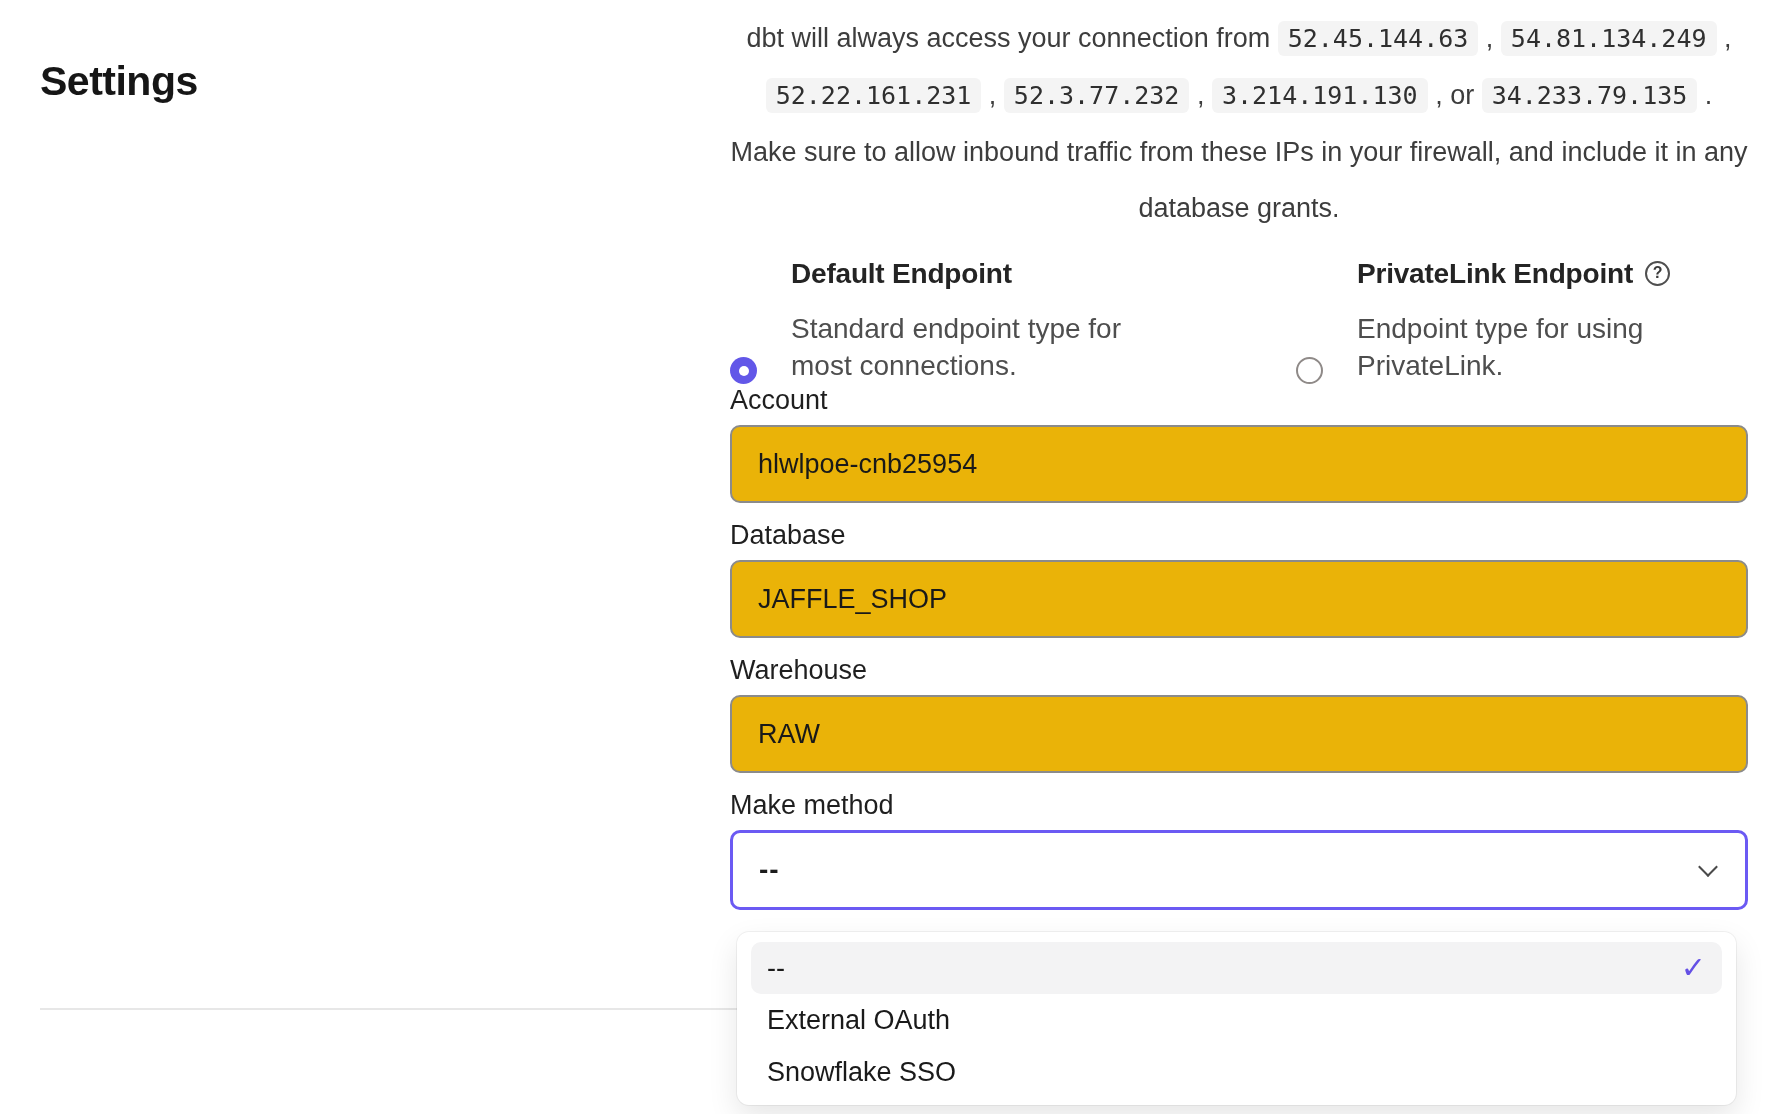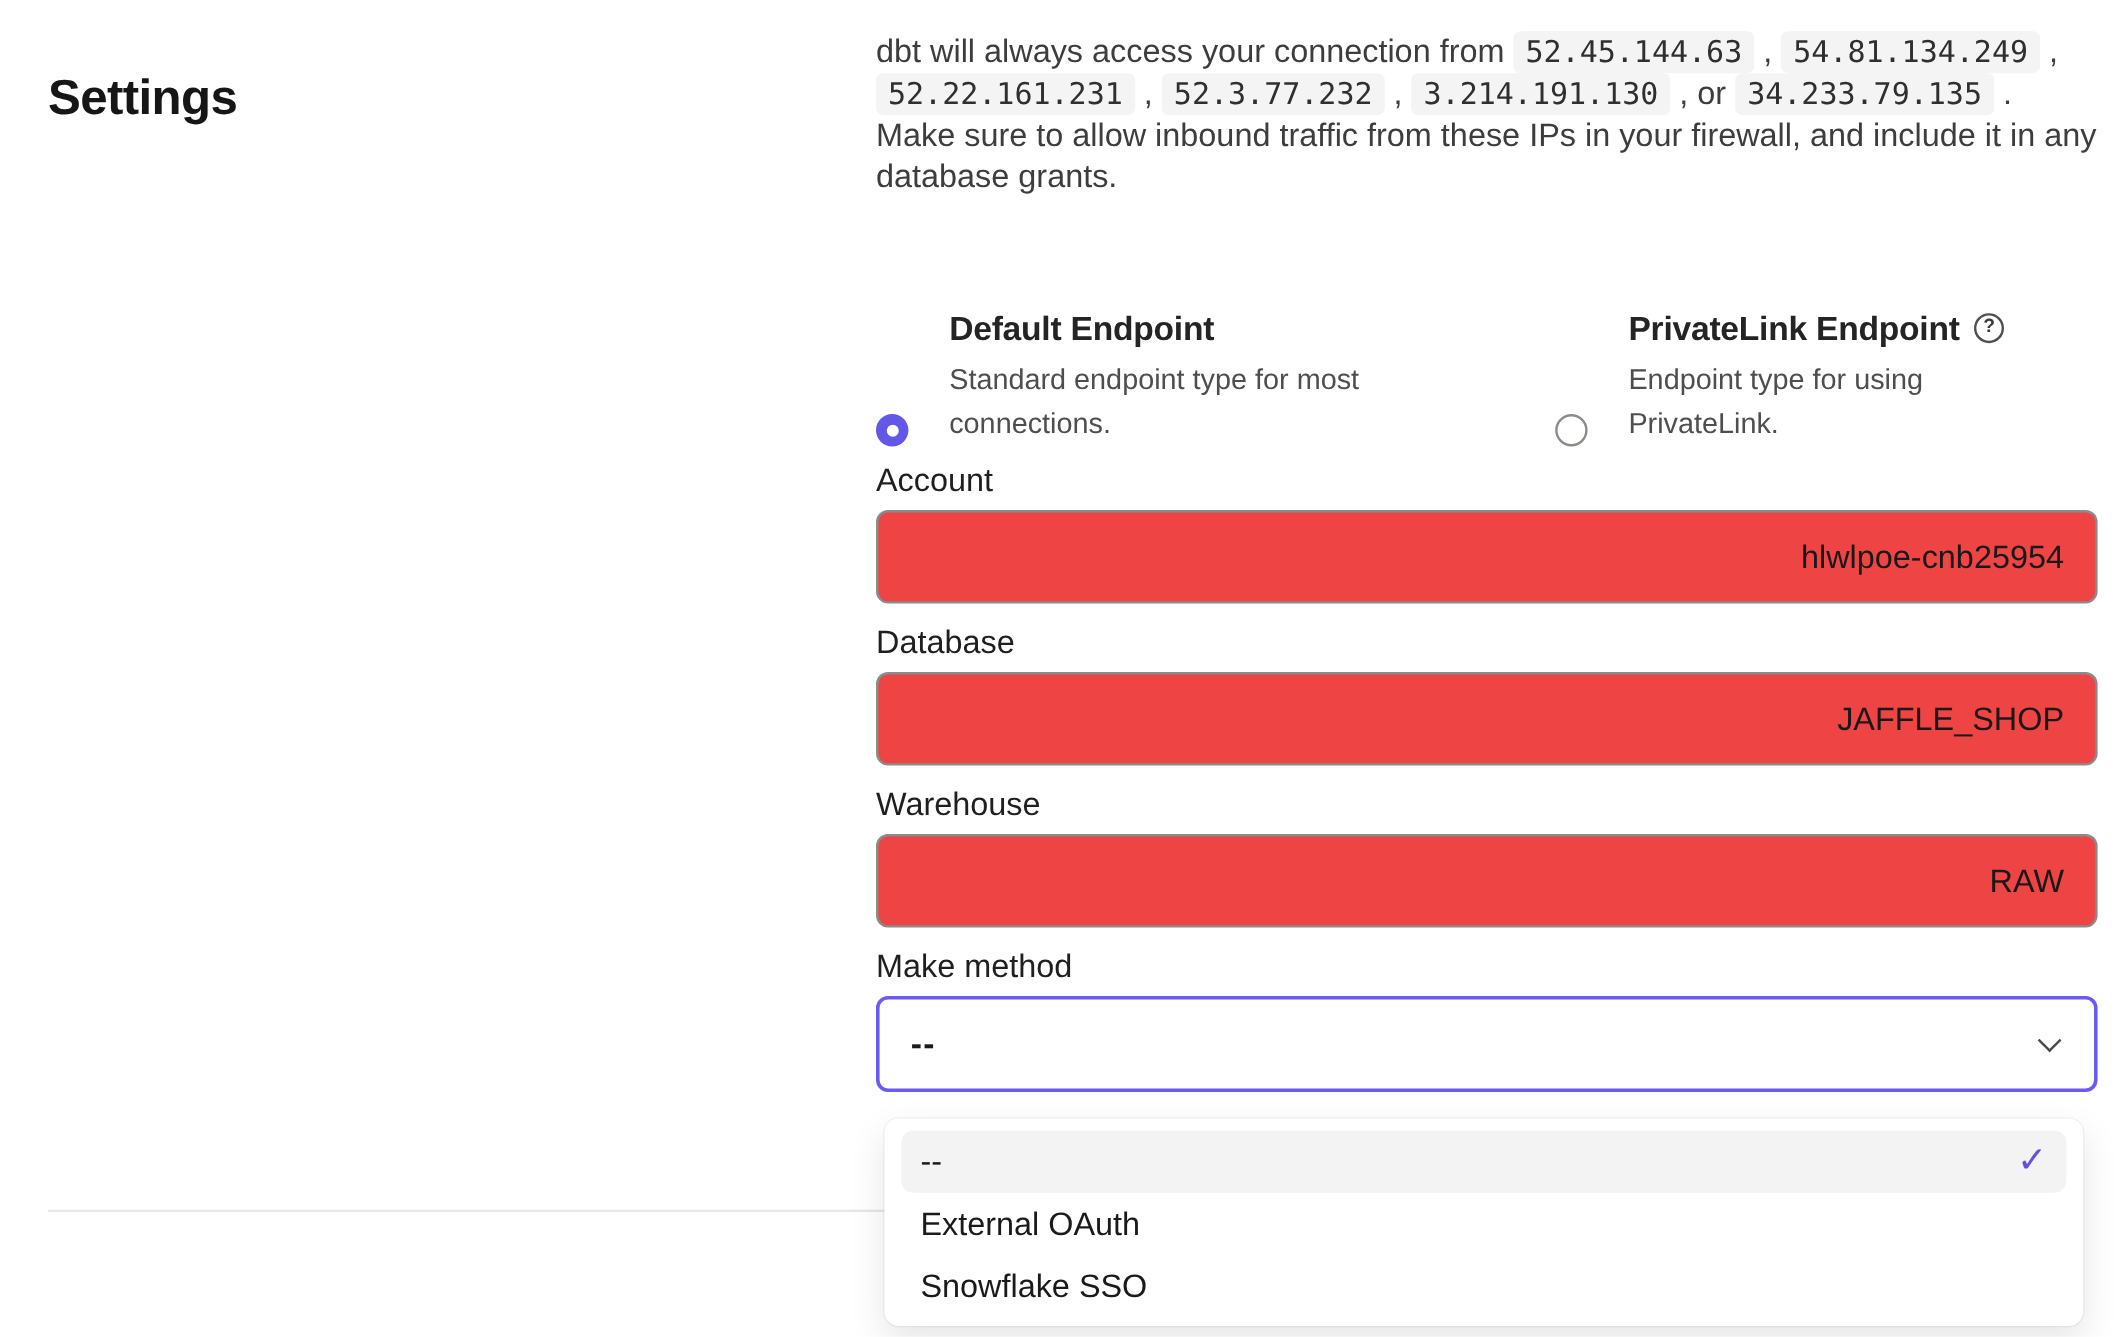--- a/index.html
+++ b/index.html
@@ -9,22 +9,22 @@
     font-family:"Liberation Sans", sans-serif; color:#1f1f1f;
   }
 
   .page-title {
     position:absolute; left:40px; top:26px;
     font-size:41px; font-weight:700; letter-spacing:-0.5px; color:#161616;margin-top:32px;
   }
 
   
   .intro {
-    position:absolute; left:730px; top:26px; width:1018px;
-    font-size:27px; line-height:34px; color:#3d3d3d;
+    position:absolute; left:730px; top:10px; width:1018px;
+    font-size:27px; line-height:56px; color:#3d3d3d;text-align:center;
   }
   .chip {
     font-family:"DejaVu Sans Mono", monospace;
     font-size:25px; color:#2f2f2f;
     background:#f4f4f4; border-radius:6px; padding:3px 10px;
     white-space:nowrap;
   }
 
   
   .radio-group {
@@ -45,33 +45,33 @@
   .radio-circle.unselected { border:2px solid #8f8a88; background:#ffffff; }
   .radio-body { margin-left:34px; }
   .radio-title-row { display:flex; align-items:center; gap:12px; }
   .radio-title { font-size:28px; font-weight:700; color:#242424; letter-spacing:-0.2px; }
   .help-circle {
     width:25px; height:25px; border-radius:50%; border:2px solid #4f4f4f;
     display:inline-flex; align-items:center; justify-content:center;
     font-size:16px; font-weight:700; color:#3a3a3a; margin-top:-2px;
   }
   .radio-desc {
-    margin-top:8px; font-size:24px; line-height:37px; color:#4e4e4e;
+    margin-top:20px; font-size:28px; line-height:37px; color:#4e4e4e;
     max-width:360px;
   }
 
   
   .form { position:absolute; left:730px; top:385px; width:1018px; }
   .field { margin-bottom:17px; }
   .field-label { font-size:27px; line-height:30px; color:#1f1f1f; margin-bottom:10px; }
   .text-input {
     display:block; width:100%; height:78px;
-    border:2px solid #8b8b8b; border-radius:10px; background:#ef4444;
+    border:2px solid #8b8b8b; border-radius:10px; background:#eab308;
     font-family:"Liberation Sans", sans-serif; font-size:27px; color:#191919;
-    padding:0 26px; outline:none;text-align:right;
+    padding:0 26px; outline:none;
   }
   .select-box {
     width:100%; height:80px;
     border:3px solid #6b5af3; border-radius:10px; background:#ffffff;
     display:flex; align-items:center; justify-content:space-between;
     padding:0 30px 0 26px; cursor:pointer;
   }
   .select-value { font-size:28px; font-weight:700; color:#1c1c1c; letter-spacing:1px; }
   .chevron {
     width:14px; height:14px; margin-top:-7px;

